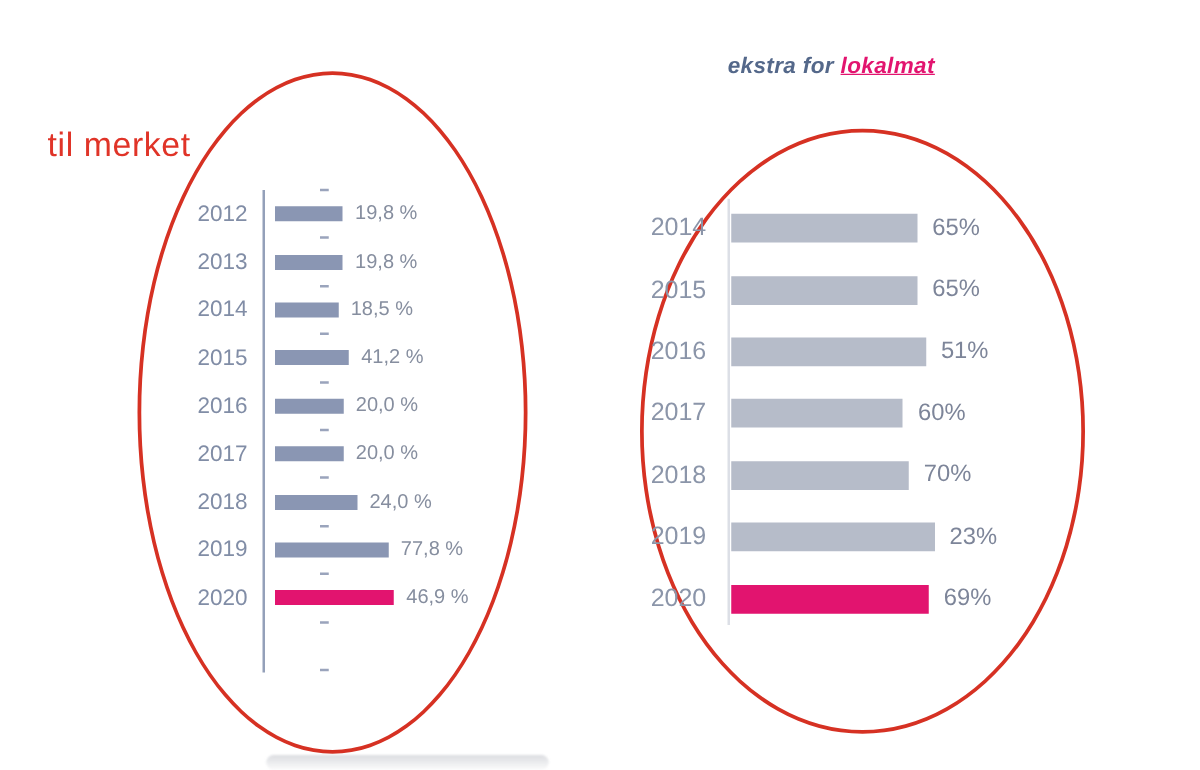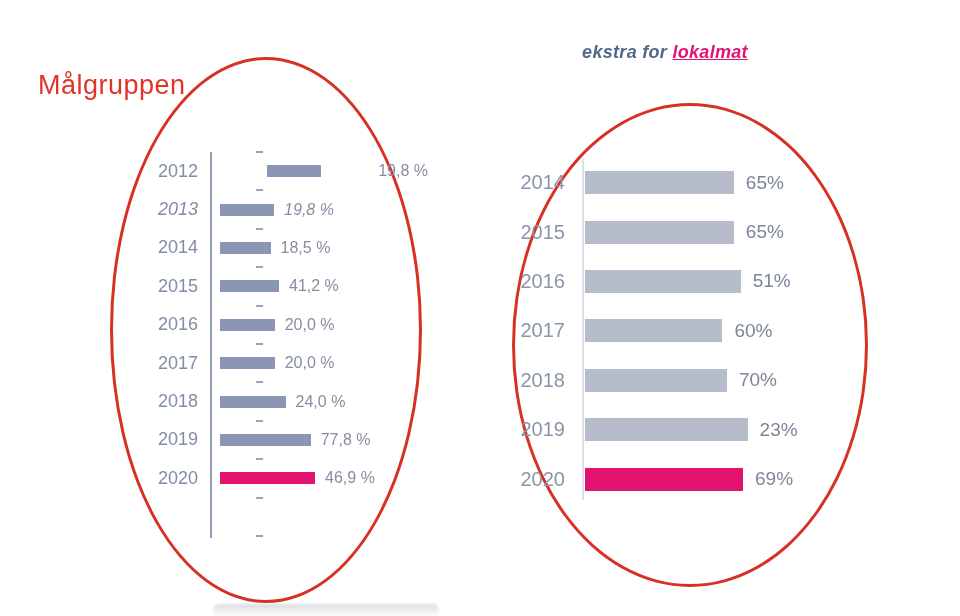--- a/index.html
+++ b/index.html
@@ -50,21 +50,22 @@
     background:linear-gradient(180deg, rgba(190,193,200,0.55), rgba(230,231,235,0.15));
     filter:blur(1px);
   }
 </style>
 </head>
 <body>
 
 <div class="stage">
 
   <div class="annotation" style="color: rgb(224, 52, 40);">
-    <span>Målgruppen</span><br>
+    <br>
+    <span>til merket</span>
   </div>
 
   <div class="ellipse e-left" style="border-color: rgb(214, 49, 35);"></div>
   <div class="ellipse e-right" style="border-color: rgb(214, 49, 35);"></div>
 
 
   <div class="title-right">
     <br>
     <span>ekstra for </span><span class="hl" style="color: rgb(226, 20, 111);">lokalmat</span>
   </div>
@@ -77,26 +78,26 @@
         <i class="tick" style="top: 114.2px;"></i>
         <i class="tick" style="top: 152.6px;"></i>
         <i class="tick" style="top: 191px;"></i>
         <i class="tick" style="top: 229.4px;"></i>
         <i class="tick" style="top: 267.8px;"></i>
         <i class="tick" style="top: 306.2px;"></i>
         <i class="tick" style="top: 344.6px;"></i>
         <i class="tick" style="top: 383px;"></i>
       </div>
     <div class="rows" id="rows-0">
-        <div class="crow" style="height: 38.4px; justify-content: space-between;">
+        <div class="crow" style="height: 38.4px;">
           <span class="year">2012</span>
           <span class="bar" style="width: 54.054px; background: rgb(138, 150, 179);"></span>
           <span class="val">19,8 %</span>
         </div>
-        <div class="crow" style="height: 38.4px; font-style: italic;">
+        <div class="crow" style="height: 38.4px;">
           <span class="year">2013</span>
           <span class="bar" style="width: 54.054px; background: rgb(138, 150, 179);"></span>
           <span class="val">19,8 %</span>
         </div>
         <div class="crow" style="height: 38.4px;">
           <span class="year">2014</span>
           <span class="bar" style="width: 50.505px; background: rgb(138, 150, 179);"></span>
           <span class="val">18,5 %</span>
         </div>
         <div class="crow" style="height: 38.4px;">

